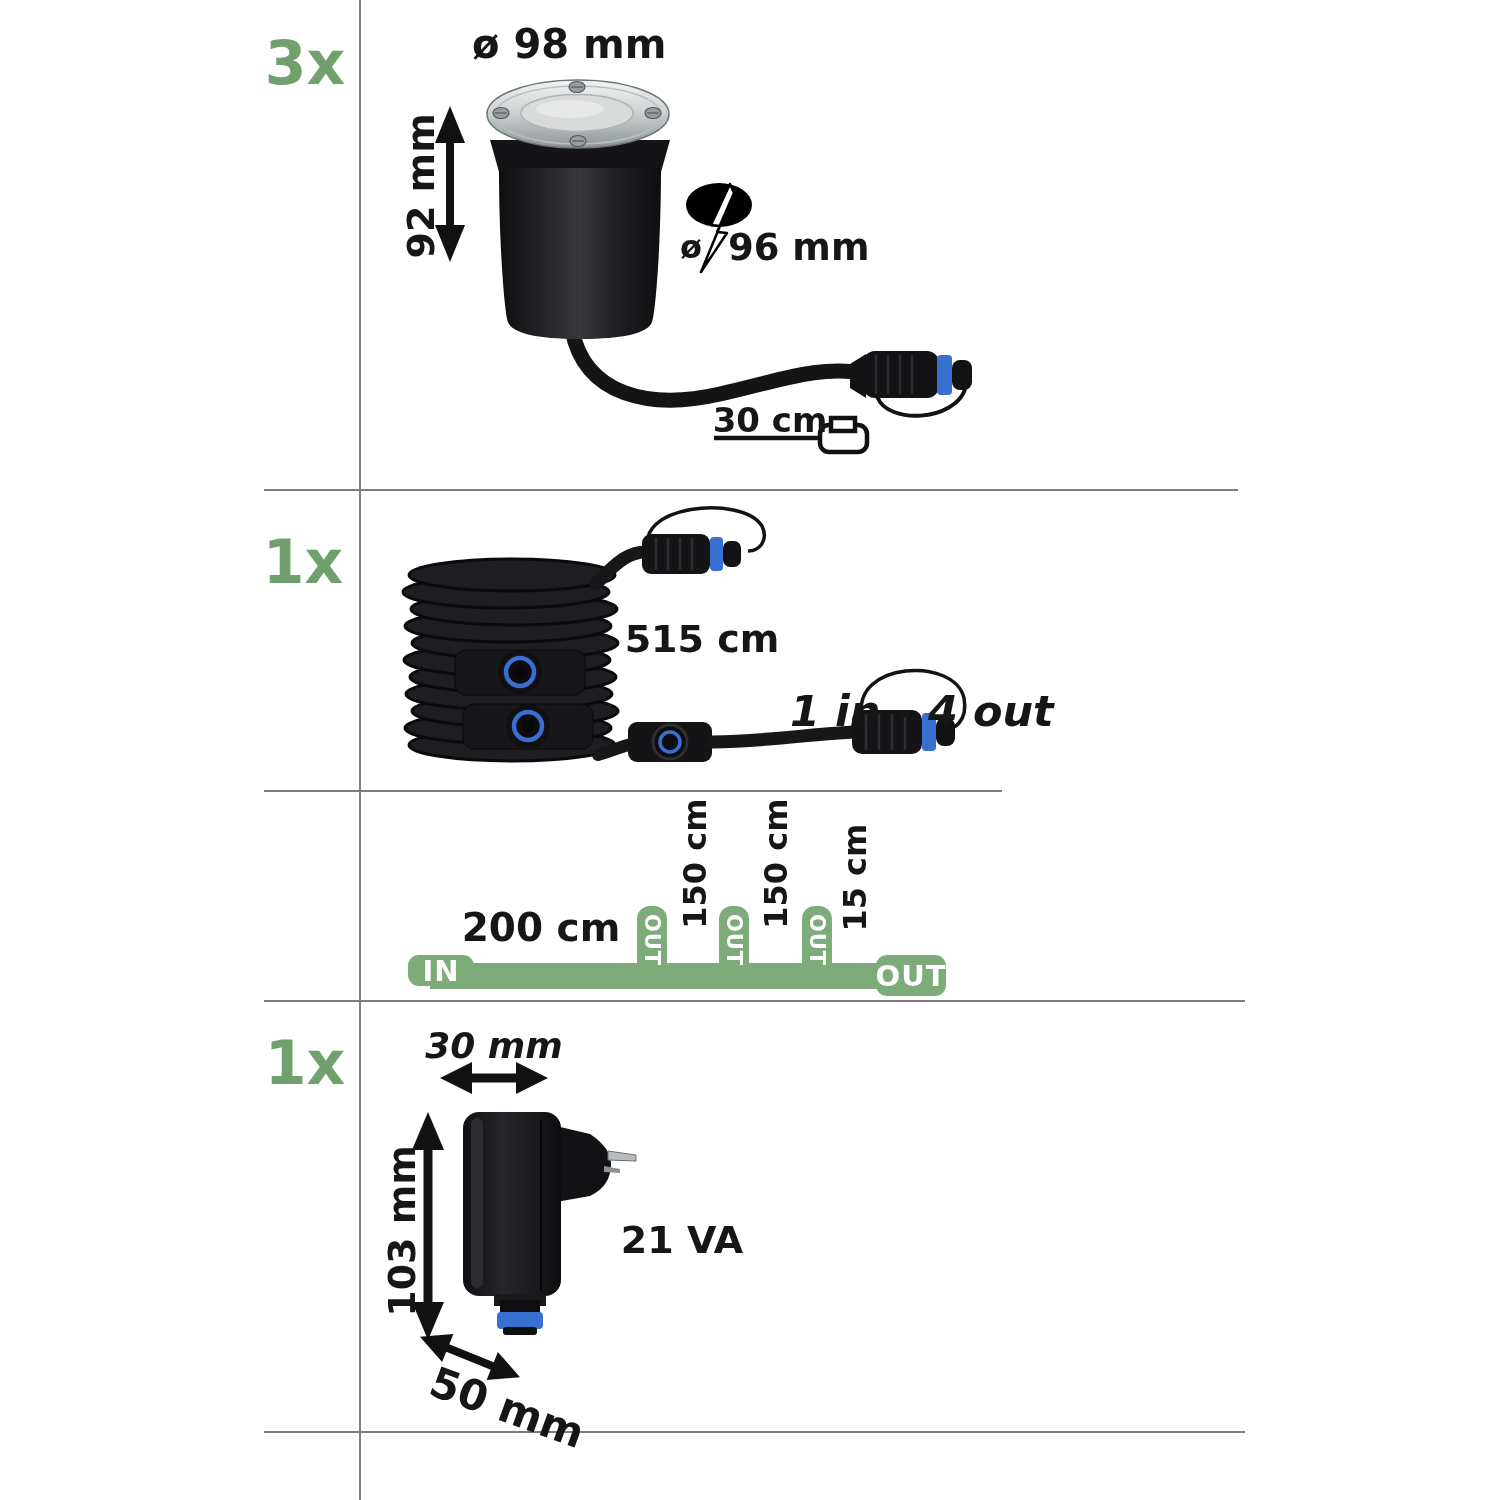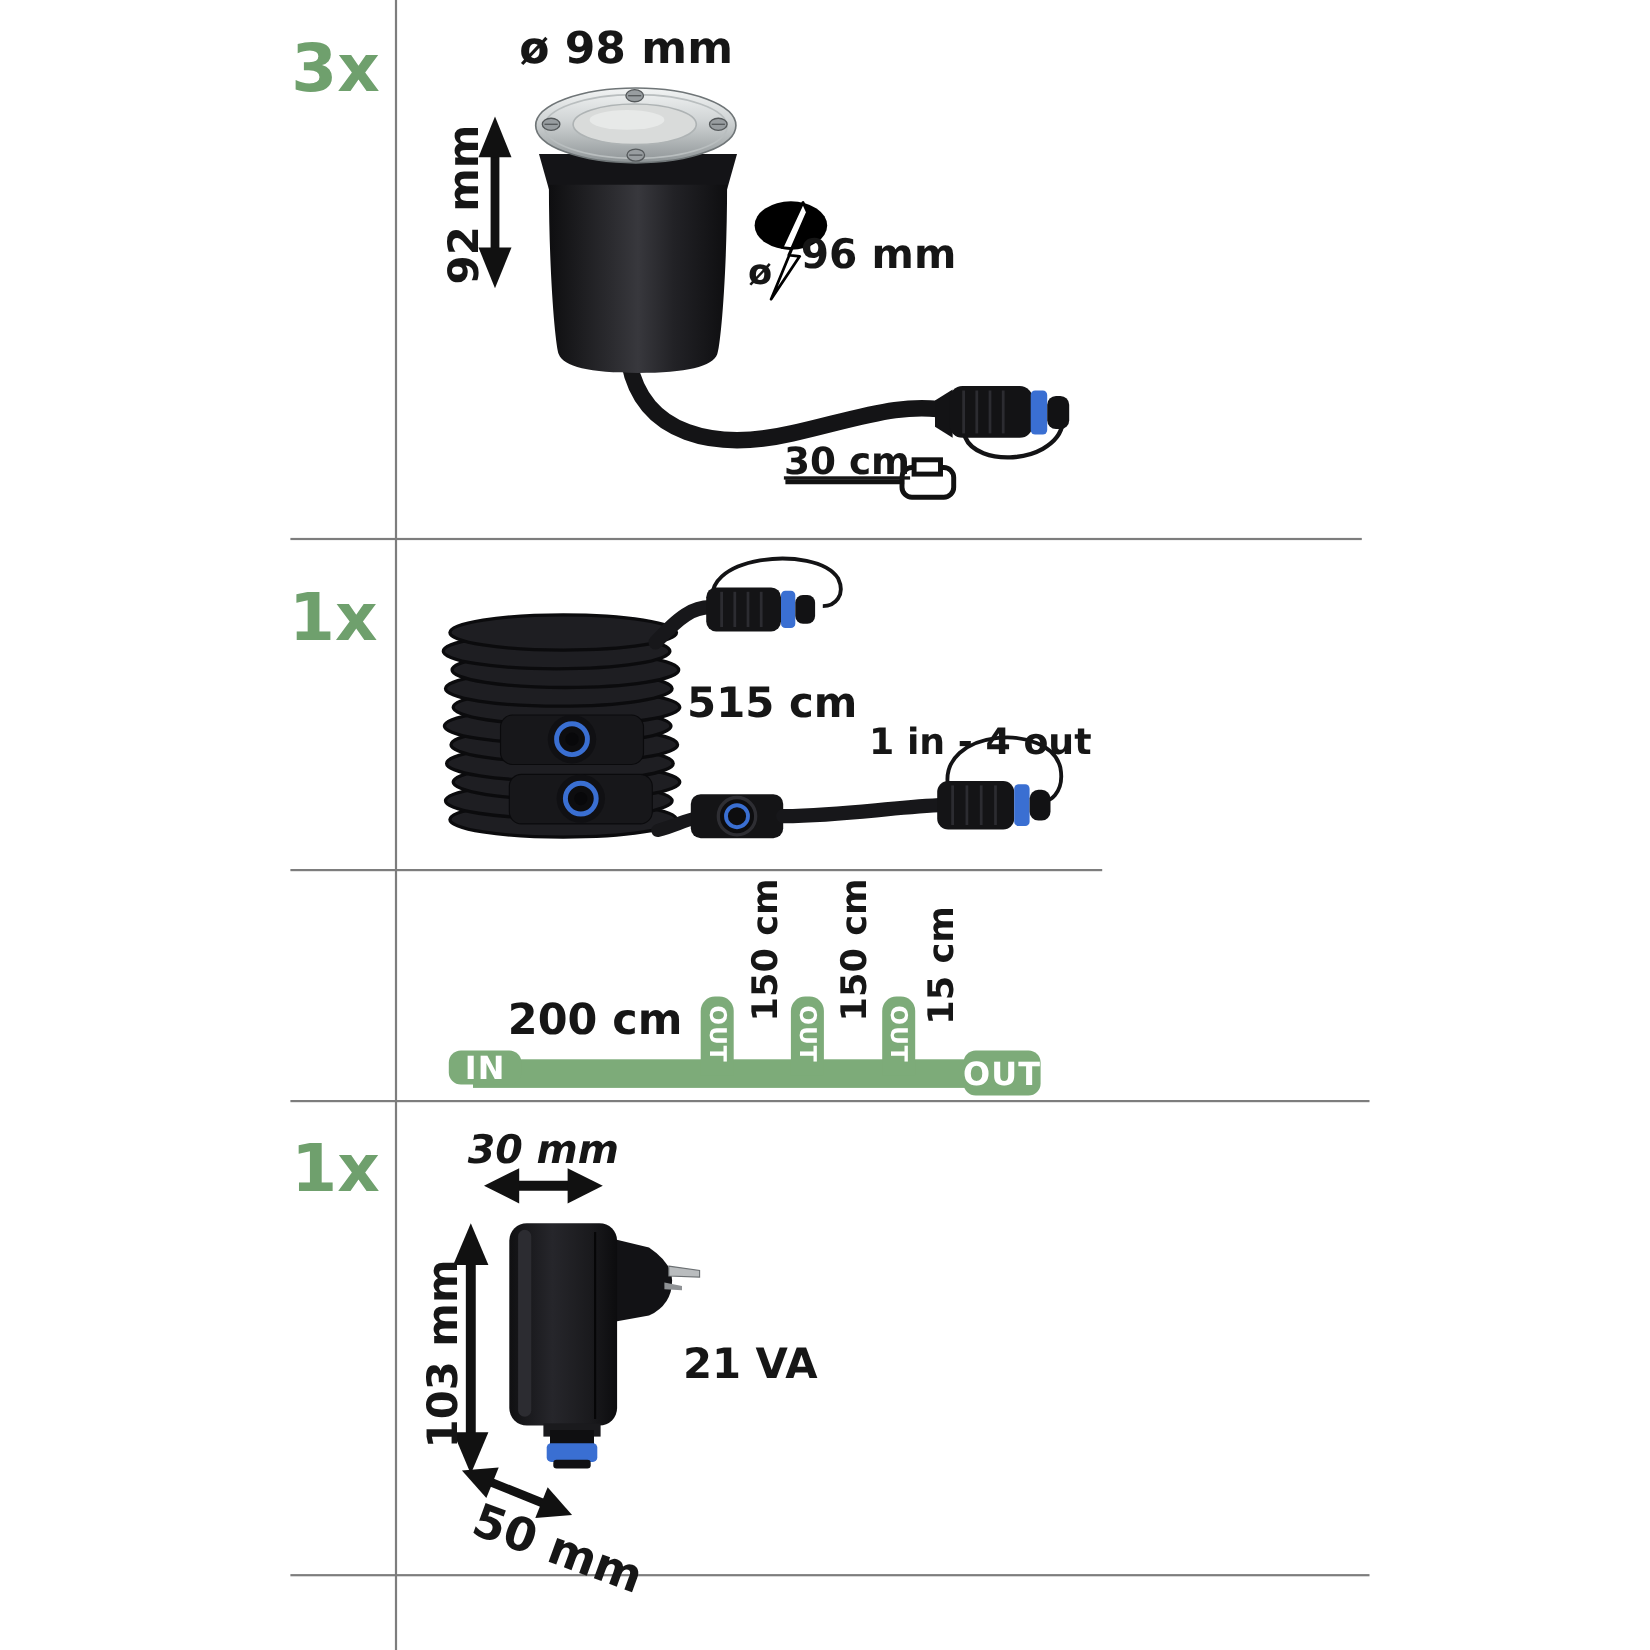--- a/index.html
+++ b/index.html
@@ -226,26 +226,26 @@
     <line x1="-26" y1="0" x2="26" y2="0" stroke="#111111" stroke-width="8"></line>
     <polygon points="-54,0 -24,-15 -24,15"></polygon>
     <polygon points="54,0 24,-15 24,15"></polygon>
   </g>
 </svg>
 
 <div class="label qty" style="left:255px;top:30px;width:100px;">3x</div>
 <div class="label" style="left:472px;top:22px;width:180px;font-size:40px;">ø 98 mm</div>
 <div class="label rot-ccw" style="left:342px;top:165px;width:160px;font-size:38px;">92 mm</div>
 <div class="label" style="left:676px;top:230px;width:30px;font-size:32px;">ø</div>
-<div class="label" style="left:728px;top:212px;width:130px;font-size:37px;text-align:right;">96 mm</div>
-<div class="label" style="left:690px;top:402px;width:160px;font-size:34px;text-decoration:underline;">30 cm</div>
+<div class="label" style="left:728px;top:228px;width:130px;font-size:37px;text-align:right;">96 mm</div>
+<div class="label" style="left:690px;top:402px;width:160px;font-size:34px;">30 cm</div>
 
 <div class="label qty" style="left:253px;top:529px;width:100px;">1x</div>
 <div class="label" style="left:612px;top:619px;width:180px;font-size:38px;">515 cm</div>
-<div class="label" style="left:790px;top:656px;width:200px;font-size:33px;">1 in - 4 out</div>
+<div class="label" style="left:790px;top:688px;width:200px;font-size:43px;font-style:italic;">1 in - 4 out</div>
 
 <div class="diag-bar" style="left:430px;top:963px;width:460px;height:26px;"></div>
 <div class="diag-stub" style="left:637px;top:906px;width:30px;height:72px;">
   <span>OUT</span>
 </div>
 <div class="diag-stub" style="left:719px;top:906px;width:30px;height:72px;">
   <span>OUT</span>
 </div>
 <div class="diag-stub" style="left:802px;top:906px;width:30px;height:72px;">
   <span>OUT</span>

